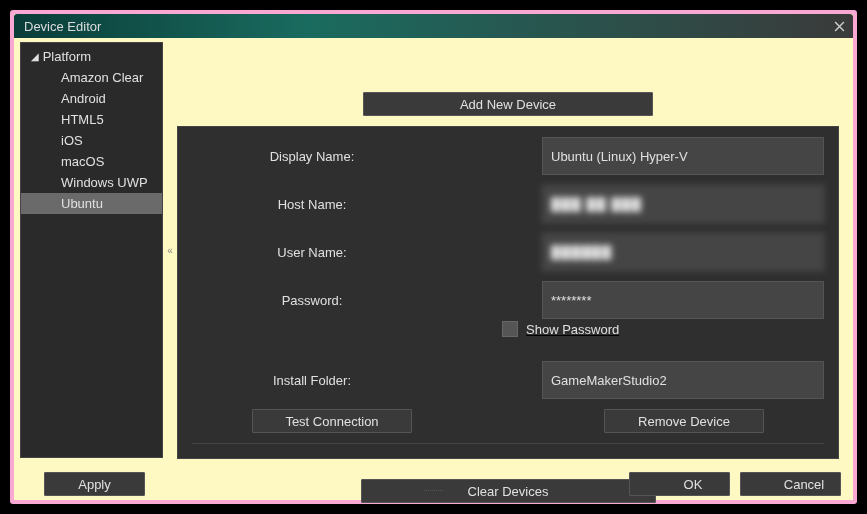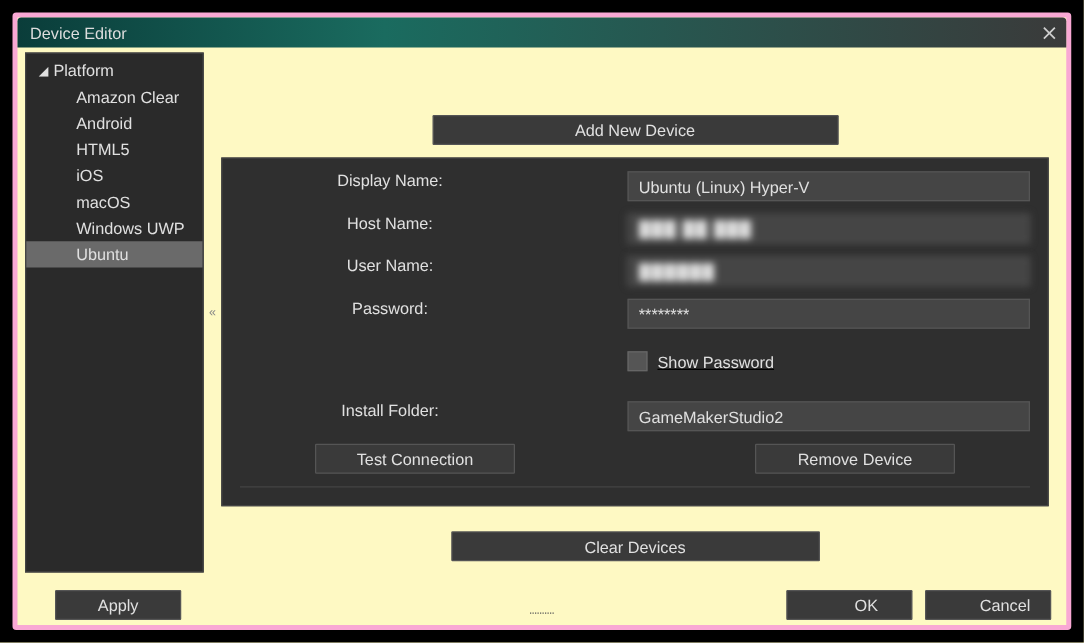--- a/index.html
+++ b/index.html
@@ -13,25 +13,25 @@
     .sidebar { width: 143px; background: #2a2a2a; border: 1px solid #444; display: flex; flex-direction: column; }
     .tree-root { padding: 3px 0; }
     .tree-item { color: #e0e0e0; font-size: 13px; padding: 2px 8px 2px 10px; display: flex; align-items: center; gap: 4px; cursor: pointer; height: 21px; }
     .tree-arrow { font-size: 10px; display: inline-block; }
     .tree-child { padding-left: 40px; }
     .tree-item.selected { background: #6a6a6a; }
     .splitter { width: 14px; display: flex; align-items: center; justify-content: center; color: #888; font-size: 10px; cursor: pointer; }
     .main-panel { flex: 1; display: flex; flex-direction: column; padding-top: 50px; padding-right: 8px; }
     .btn { background: #3a3a3a; border: 1px solid #555; color: #e0e0e0; font-size: 13px; height: 24px; display: flex; align-items: center; justify-content: center; cursor: pointer; border-radius: 1px; }
     .add-device-row { display: flex; justify-content: center; margin-bottom: 10px; }
-    .add-device-btn { width: 325px; }
+    .add-device-btn { width: 290px; }
     .form-panel { border: 1px solid #444; background: #2f2f2f; padding: 10px 14px 14px 14px; }
-    .form-row { display: flex; align-items: flex-start; margin-bottom: 10px; }
+    .form-row { display: flex; align-items: center; margin-bottom: 10px; gap: 40px; }
     .form-label { width: 310px; text-align: center; color: #e0e0e0; font-size: 13px; padding-right: 70px; }
-    .form-input { flex: 1; background: #454545; border: 1px solid #555; color: #e0e0e0; font-size: 13px; height: 24px; padding: 0 8px; outline: none; }
+    .form-input { flex: 1; background: #454545; border: 1px solid #555; color: #e0e0e0; font-size: 13px; height: 38px; padding: 0 8px; outline: none; }
     .form-input::placeholder { color: #aaa; }
     .blurred { filter: blur(3px); letter-spacing: 1px; }
     .checkbox-row { display: flex; align-items: flex-end; margin-bottom: 24px; margin-top: -4px; text-decoration: underline; }
     .checkbox-spacer { width: 310px; }
     .checkbox { width: 16px; height: 16px; background: #555; border: 1px solid #666; margin-right: 8px; cursor: pointer; }
     .checkbox-label { color: #e0e0e0; font-size: 13px; }
     .btn-row { display: flex; justify-content: space-between; margin-top: 8px; padding: 0 60px; }
     .btn-row .btn { width: 160px; }
     .divider { height: 1px; background: #444; margin: 10px 0 0 0; }
     .clear-row { display: flex; justify-content: center; margin-top: 20px; }
@@ -102,21 +102,21 @@
           <input class="form-input" type="text" value="Ubuntu (Linux) Hyper-V" style="">
         </div>
         <div class="form-row">
           <div class="form-label">Host Name:</div>
           <input class="form-input blurred" type="text" value="███ ██ ███" style="">
         </div>
         <div class="form-row">
           <div class="form-label">User Name:</div>
           <input class="form-input blurred" type="text" value="██████" style="">
         </div>
-        <div class="form-row" style="margin-bottom:22px;">
+        <div class="form-row" style="margin-bottom:6px;">
           <div class="form-label">Password:</div>
           <input class="form-input" type="text" value="********" style="">
         </div>
         <div class="checkbox-row">
           <div class="checkbox-spacer"></div>
           <div class="checkbox"></div>
           <span class="checkbox-label">Show Password</span>
         </div>
         <div class="form-row">
           <div class="form-label">Install Folder:</div>

